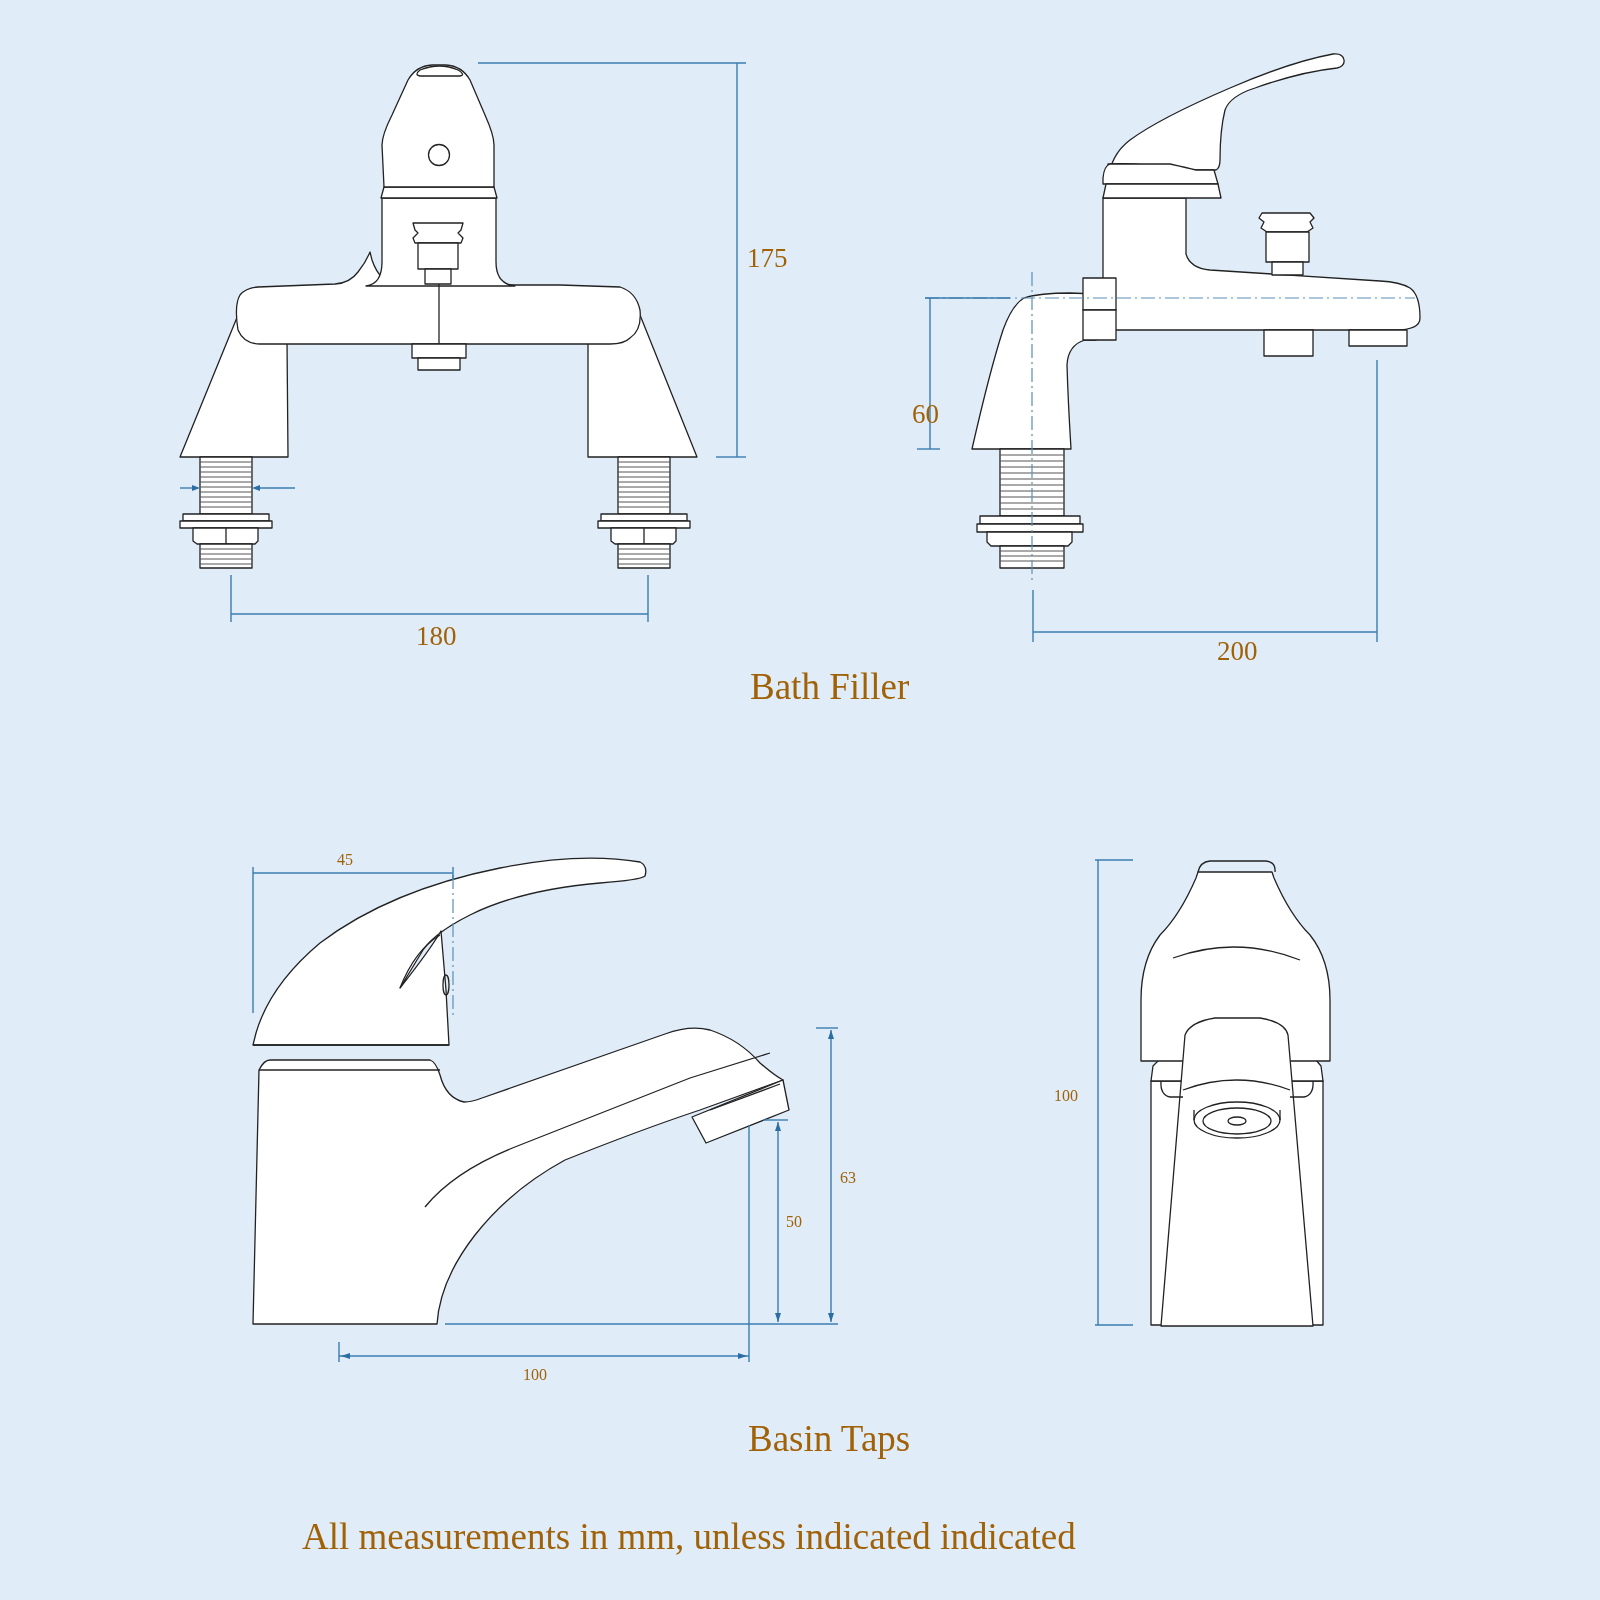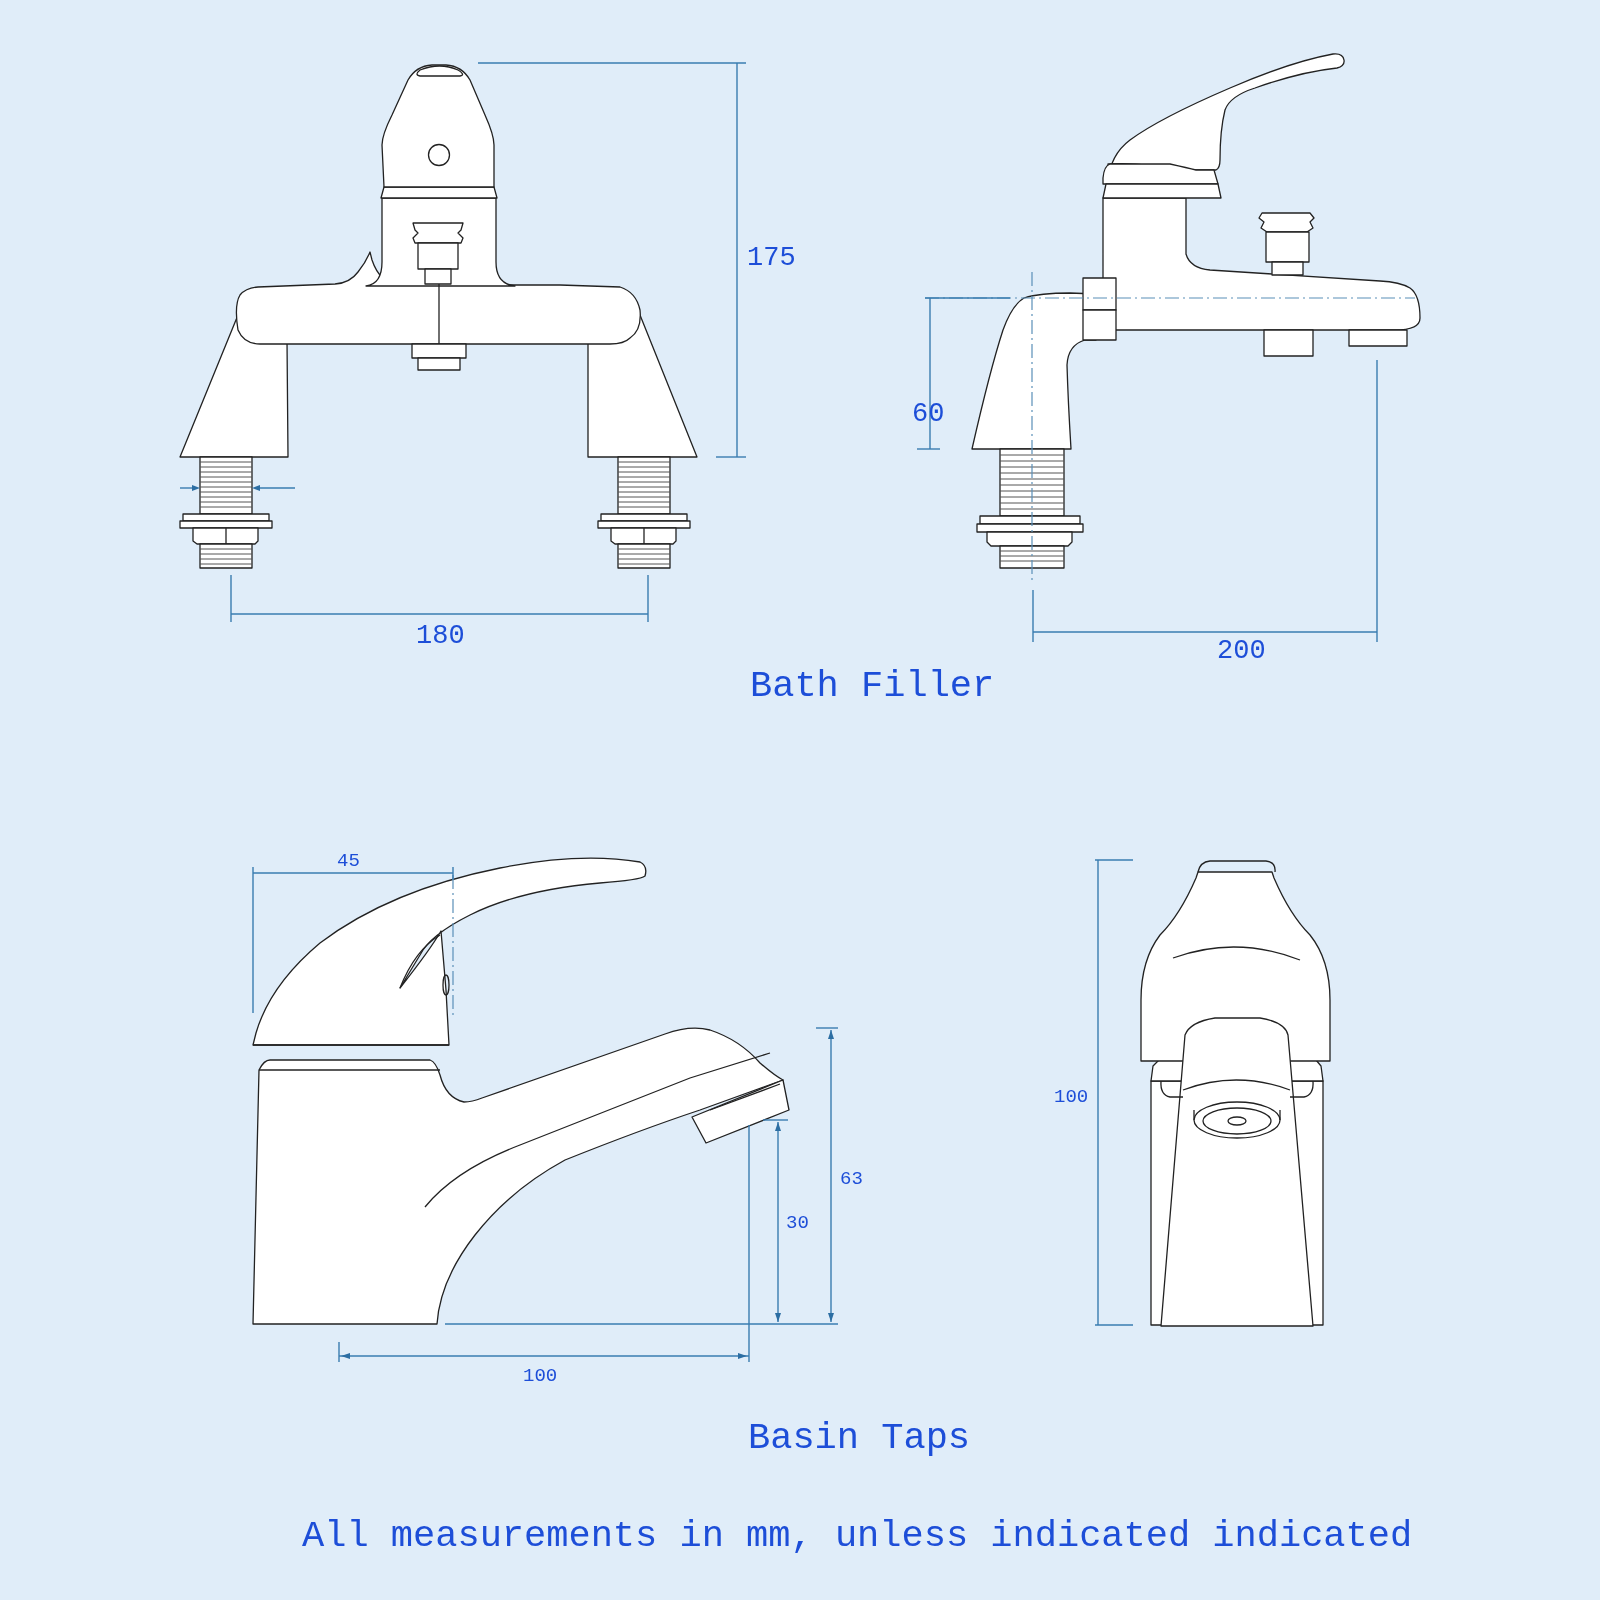--- a/index.html
+++ b/index.html
@@ -12,27 +12,27 @@
     }
     svg.drawing { position: absolute; left: 0; top: 0; }
     .outline { fill: #ffffff; stroke: #222; stroke-width: 1.3; stroke-linejoin: round; }
     .line { fill: none; stroke: #222; stroke-width: 1.3; }
     .thread { stroke: #555; stroke-width: 1; }
     .dim { fill: none; stroke: #3a7cb0; stroke-width: 1.4; }
     .center { fill: none; stroke: #5a8fb8; stroke-width: 1.2; stroke-dasharray: 14 4 2 4; }
     .arrow { fill: #2c6ea3; }
     .label {
       position: absolute;
-      color: #1d4ed8;
+      color: #a16207;
       white-space: nowrap;
       line-height: 1;
-      font-family: Liberation Mono, monospace;
+      font-family: Liberation Serif, serif;
     }
     .dim-lg { font-size: 27px; }
-    .dim-sm { font-size: 19px; }
+    .dim-sm { font-size: 16px; }
     .caption { font-size: 37px; }
     .footnote { font-size: 37px; }
   </style>
 </head>
 <body>
 
 <svg class="drawing" width="1600" height="1600" viewBox="0 0 1600 1600">
 
   <g>
 
@@ -242,19 +242,19 @@
   </g>
 </svg>
 
 <div class="label dim-lg" style="left:747px; top:245px;">175</div>
 <div class="label dim-lg" style="left:416px; top:623px;">180</div>
 <div class="label dim-lg" style="left:912px; top:357px;margin-top:44px;">60</div>
 <div class="label dim-lg" style="left:1217px; top:638px;">200</div>
 <div class="label caption" style="left:750px; top:668px;">Bath Filler</div>
 
 <div class="label dim-sm" style="left:337px; top:852px;">45</div>
-<div class="label dim-sm" style="left:786px; top:1214px;">30</div>
+<div class="label dim-sm" style="left:786px; top:1214px;">50</div>
 <div class="label dim-sm" style="left:840px; top:1170px;">63</div>
 <div class="label dim-sm" style="left:523px; top:1367px;">100</div>
 <div class="label dim-sm" style="left:1054px; top:1088px;">100</div>
 <div class="label caption" style="left:748px; top:1420px;">Basin Taps</div>
 
 <div class="label footnote" style="left:302px; top:1518px;">All measurements in mm, unless indicated indicated</div>
 
 </body></html>

